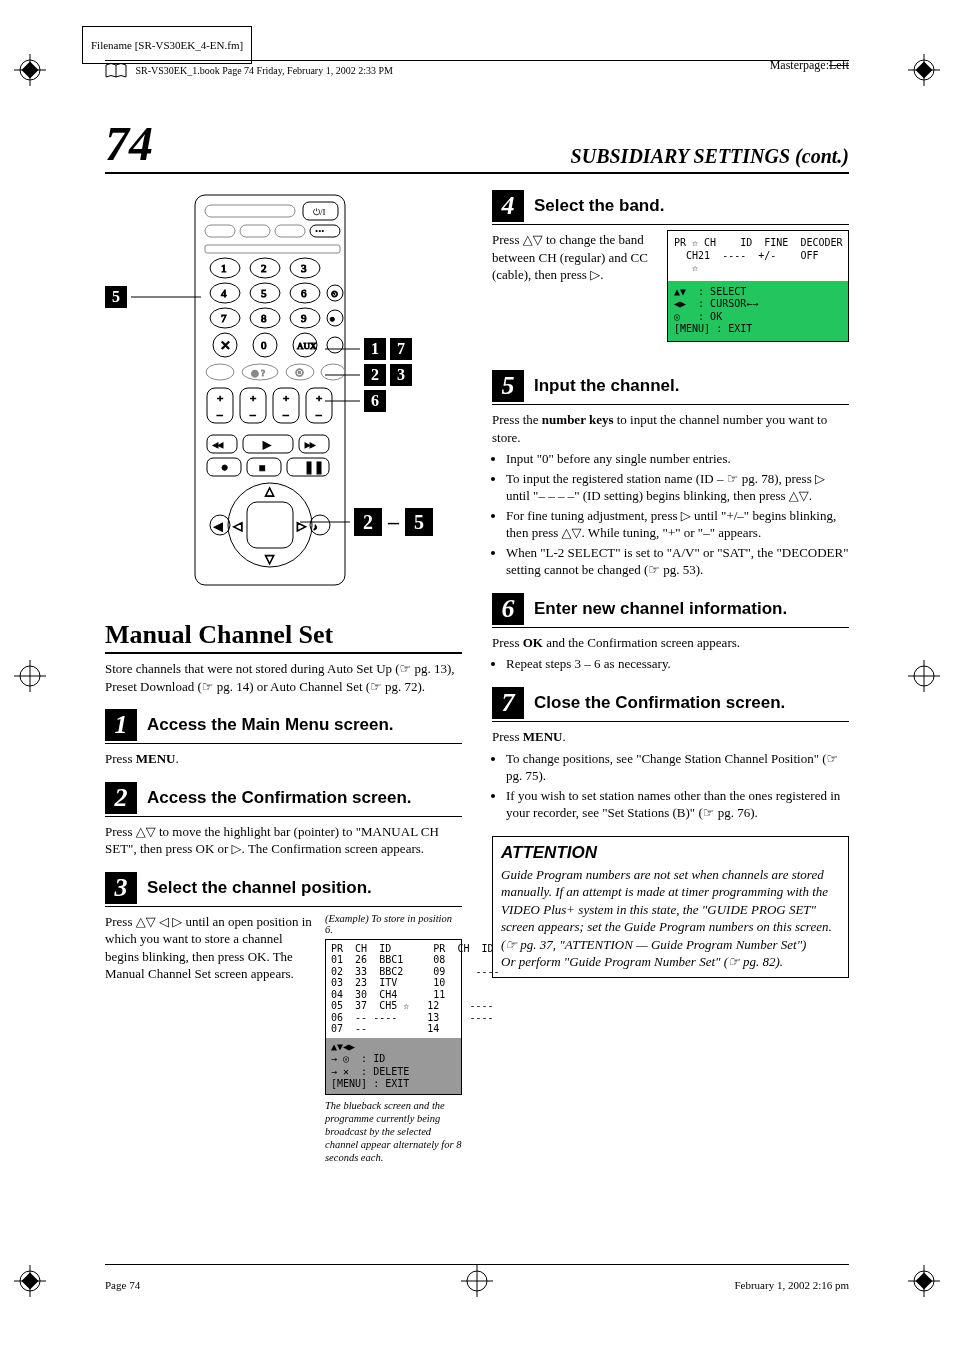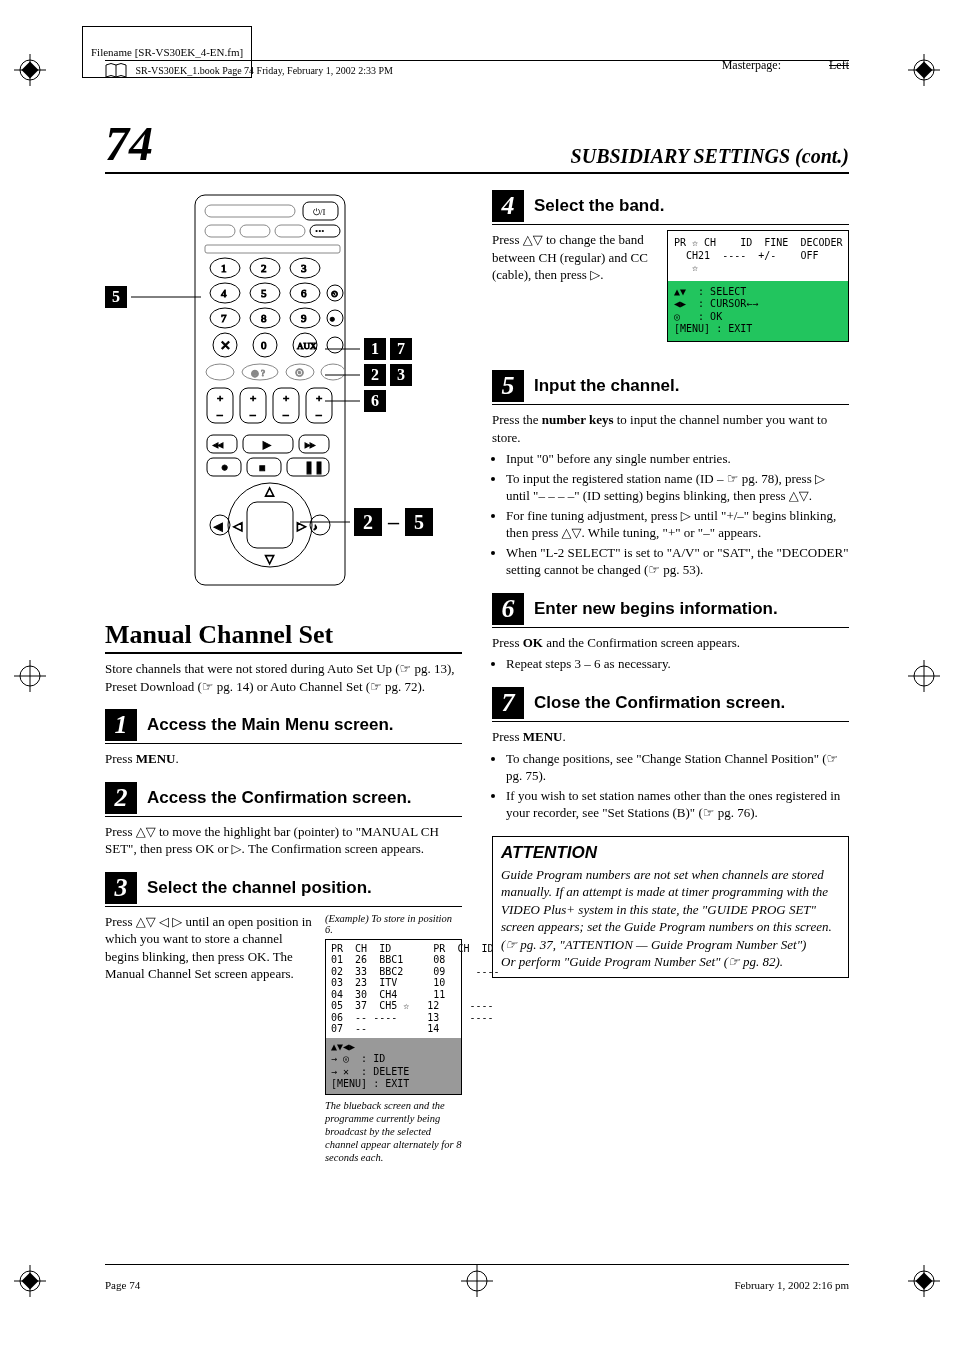--- a/index.html
+++ b/index.html
@@ -26,30 +26,30 @@
   .cm-mr { top: 50%; right: 14px; transform: translateY(-50%); }
   .cm-bl { bottom: 54px; left: 14px; }
   .cm-br { bottom: 54px; right: 14px; }
   .cm-bc { bottom: 54px; left: 50%; transform: translateX(-50%); }
 
   .filename-box {
     position: absolute;
     top: 26px;
     left: 82px;
     border: 1px solid #000;
-    padding: 19px 8px;
+    padding: 12px 8px;
     font-size: 11px;
   }
   .masterpage {
     position: absolute;
     top: 58px;
     right: 105px;
     font-size: 12px;
   }
-  .masterpage .strike { text-decoration: line-through; margin-left: 48px; }
+  .masterpage .strike { text-decoration: line-through; }
 
   .bookline {
     position: absolute;
     top: 60px;
     left: 105px;
     right: 105px;
     border-top: 1px solid #000;
     padding-top: 2px;
     font-size: 10px;
   }
@@ -542,21 +542,21 @@
             <li>To input the registered station name (ID – ☞ pg. 78), press ▷ until "– – – –" (ID setting) begins blinking, then press △▽.</li>
             <li>For fine tuning adjustment, press ▷ until "+/–" begins blinking, then press △▽. While tuning, "+" or "–" appears.</li>
             <li>When "L-2 SELECT" is set to "A/V" or "SAT", the "DECODER" setting cannot be changed (☞ pg. 53).</li>
           </ul>
         </div>
       </div>
 
       <div class="step">
         <div class="step-head">
           <div class="step-num">6</div>
-          <div class="step-title">Enter new begins information.</div>
+          <div class="step-title">Enter new channel information.</div>
         </div>
         <div class="step-body">
           <span>Press </span><span class="bold">OK</span><span> and the Confirmation screen appears.</span>
           <ul>
               <li>Repeat steps 3 – 6 as necessary.</li>
             </ul>
         </div>
       </div>
 
       <div class="step">

